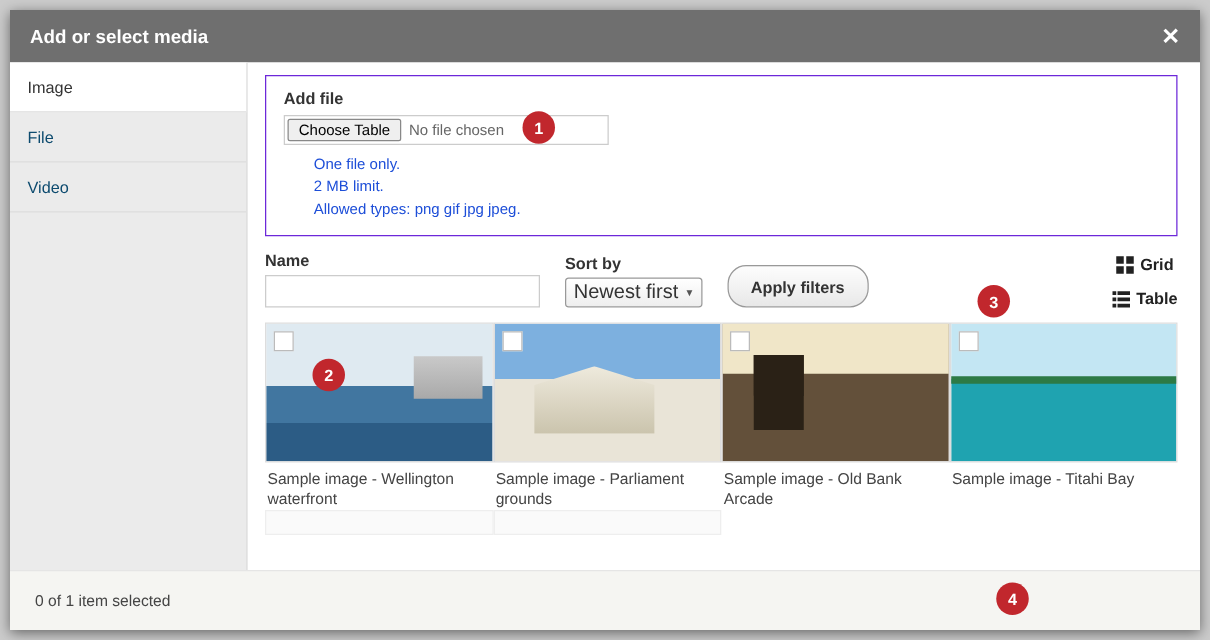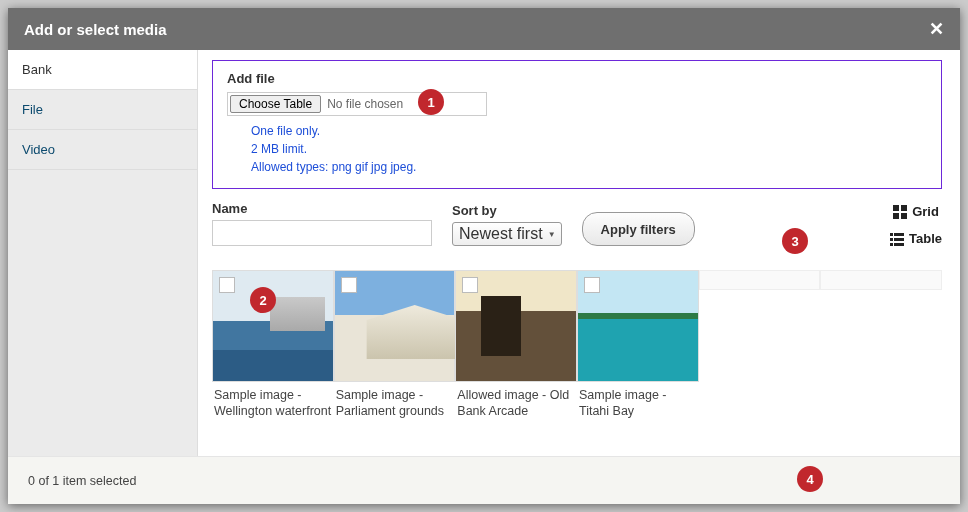--- a/index.html
+++ b/index.html
@@ -91,21 +91,21 @@
     margin: 2px 6px 2px 2px;
     cursor: pointer;
   }
   .file-status { color: #666; font-size: 12px; }
   .hint { color: #1d4ed8; font-size: 12px; line-height: 1.5; margin-left: 24px; }
 
   .filters-row {
     display: flex;
     align-items: flex-end;
     gap: 20px;
-    margin-bottom: 24px;
+    margin-bottom: 12px;
   }
   .filter-group { display: flex; flex-direction: column; }
   .filter-group label { font-weight: 700; margin-bottom: 4px; font-size: 13px; }
   .name-input {
     width: 220px; height: 26px;
     border: 1px solid #ccc;
     padding: 0 5px;
   }
   .sort-select {
     height: 24px;
@@ -152,21 +152,21 @@
     background:
       linear-gradient(#222,#222), linear-gradient(#222,#222), linear-gradient(#222,#222),
       linear-gradient(#222,#222), linear-gradient(#222,#222), linear-gradient(#222,#222);
     background-size: 3px 3px, 10px 3px, 3px 3px, 10px 3px, 3px 3px, 10px 3px;
     background-position: 0 1px, 4px 1px, 0 6px, 4px 6px, 0 11px, 4px 11px;
     background-repeat: no-repeat;
   }
 
   .grid {
     display: grid;
-    grid-template-columns: repeat(6, 1fr);
+    grid-template-columns: repeat(4, 1fr);
   }
   .card { cursor: pointer; }
   .thumb {
     position: relative;
     width: 100%;
     height: 112px;
     border: 1px solid #ddd;
     background: #7aa;
   }
   .thumb .cb {
@@ -230,21 +230,21 @@
 
   <div class="modal-header">
     <span>Add or select media</span>
     <span class="modal-close">✕</span>
   </div>
 
   <div class="modal-body">
 
     <div class="sidebar">
       <div class="sidebar-tab active">
-        <span>Bank</span>
+        <span>Image</span>
       </div>
       <div class="sidebar-tab">
         <span>File</span>
       </div>
       <div class="sidebar-tab">
         <span>Video</span>
       </div>
       <div class="sidebar-filler"></div>
     </div>
 
@@ -296,21 +296,21 @@
         <div class="card">
           <div class="thumb sc-par">
             <span class="cb"></span>
           </div>
           <div class="cap">Sample image - Parliament grounds</div>
         </div>
         <div class="card">
           <div class="thumb sc-arc">
             <span class="cb"></span>
           </div>
-          <div class="cap">Allowed image - Old Bank Arcade</div>
+          <div class="cap">Sample image - Old Bank Arcade</div>
         </div>
         <div class="card">
           <div class="thumb sc-bay">
             <span class="cb"></span>
           </div>
           <div class="cap">Sample image - Titahi Bay</div>
         </div>
         <div class="card">
           <div class="thumb-placeholder"></div>
         </div>

